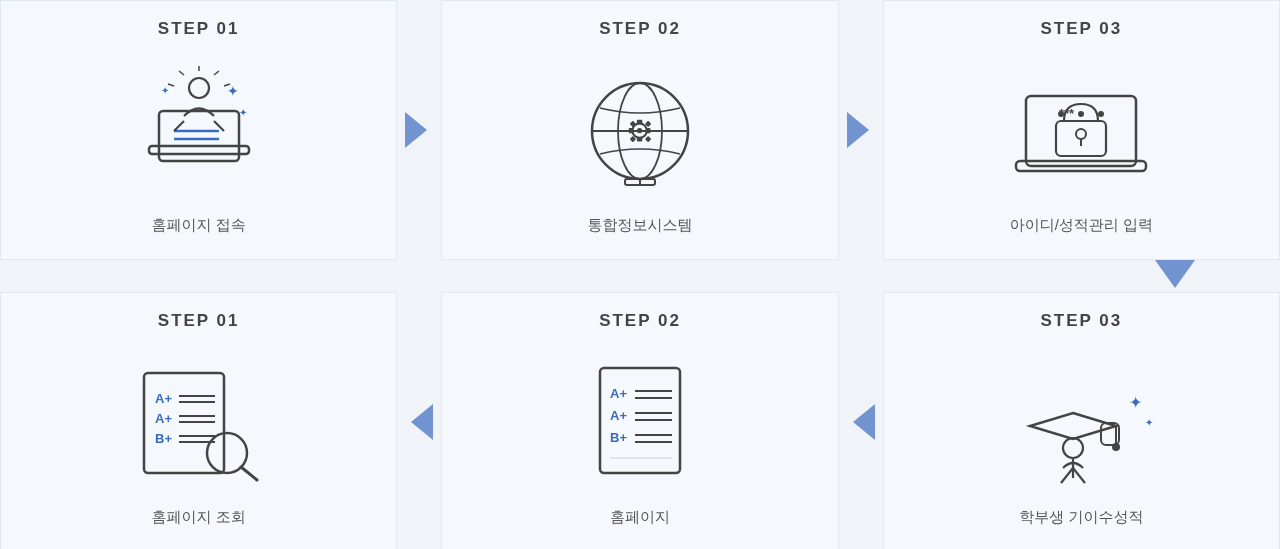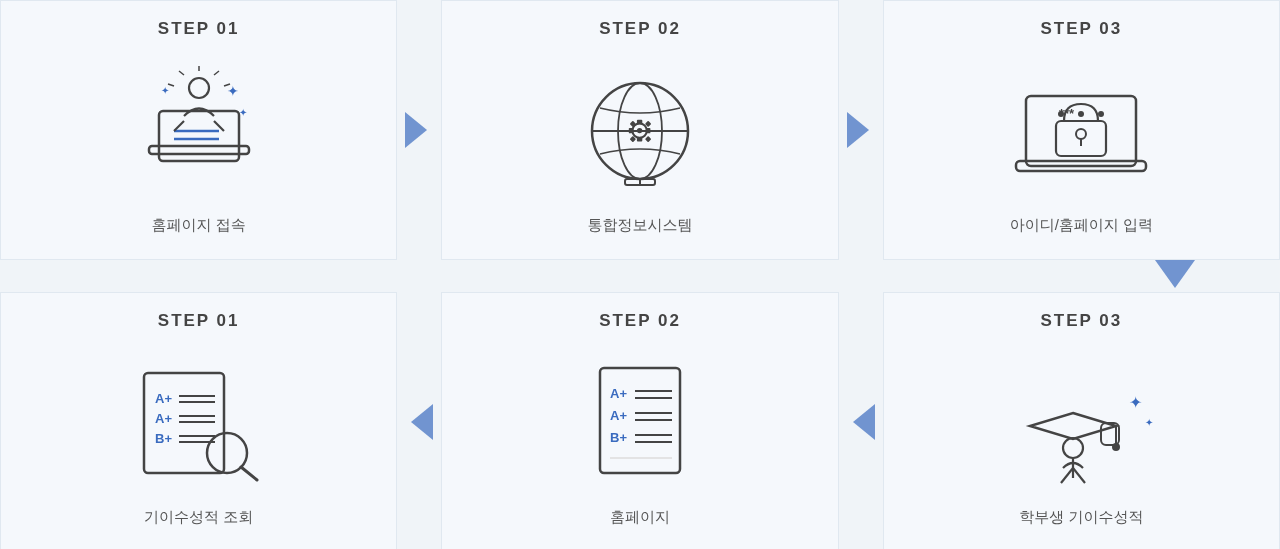--- a/index.html
+++ b/index.html
@@ -190,21 +190,21 @@
           <circle cx="80" cy="68" r="5" fill="none" stroke="#444" stroke-width="2"></circle>
           <line x1="80" y1="73" x2="80" y2="80" stroke="#444" stroke-width="2"></line>
 
           <circle cx="60" cy="48" r="3" fill="#444"></circle>
           <circle cx="80" cy="48" r="3" fill="#444"></circle>
           <circle cx="100" cy="48" r="3" fill="#444"></circle>
 
           <text x="58" y="52" font-size="13" fill="#444" font-weight="bold">***</text>
         </svg>
       </div>
-      <div class="card-label">아이디/홈페이지 입력</div>
+      <div class="card-label">아이디/성적관리 입력</div>
     </div>
   </div>
 
   <div class="arrow-down-container">
     <svg width="40" height="32" viewBox="0 0 40 32">
       <polygon points="0,0 40,0 20,28" fill="#3a6bbf" opacity="0.7"></polygon>
     </svg>
   </div>
 
   <div class="row">
@@ -224,21 +224,21 @@
           <line x1="60" y1="58" x2="96" y2="58" stroke="#444" stroke-width="1.8"></line>
           <line x1="60" y1="64" x2="96" y2="64" stroke="#444" stroke-width="1.8"></line>
           <text x="36" y="85" font-size="13" fill="#3a6bbf" font-weight="bold">B+</text>
           <line x1="60" y1="78" x2="96" y2="78" stroke="#444" stroke-width="1.8"></line>
           <line x1="60" y1="84" x2="96" y2="84" stroke="#444" stroke-width="1.8"></line>
 
           <circle cx="108" cy="95" r="20" fill="none" stroke="#444" stroke-width="2.5"></circle>
           <line x1="122" y1="109" x2="138" y2="122" stroke="#444" stroke-width="3" stroke-linecap="round"></line>
         </svg>
       </div>
-      <div class="card-label">기이수성적 조회</div>
+      <div class="card-label">홈페이지 조회</div>
     </div>
 
     <div class="arrow-left">
       <svg width="28" height="36" viewBox="0 0 28 36">
         <polygon points="28,0 6,18 28,36" fill="#3a6bbf" opacity="0.7"></polygon>
       </svg>
     </div>
 
     <div class="card">
       <div class="step-label">STEP 02</div>

